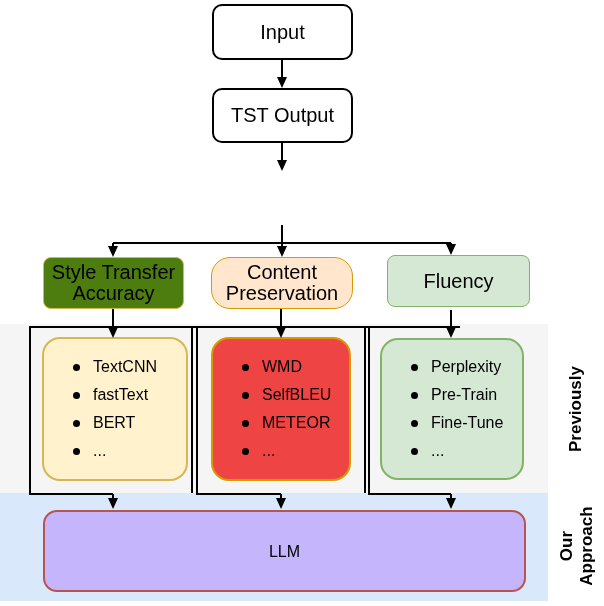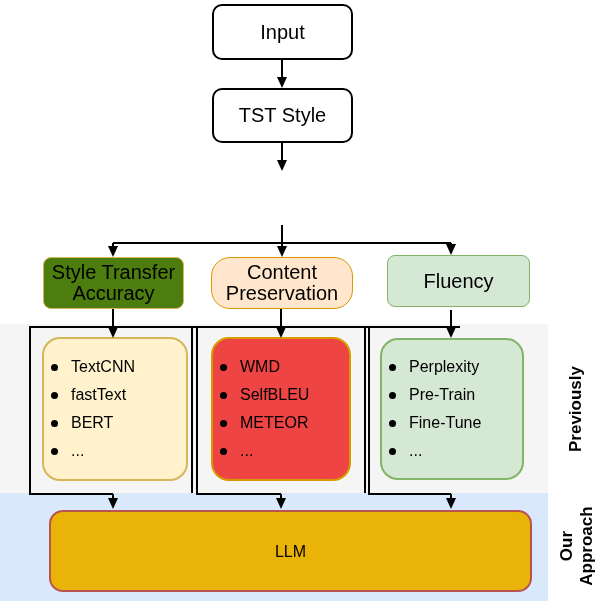--- a/index.html
+++ b/index.html
@@ -25,21 +25,21 @@
   #box-input{top:4px;height:56px;}
   #box-tst{top:88px;height:55px;}
   #box-output{top:172px;height:53px;}
   .header-box{border-width:1.5px;border-radius:8px;padding:0 4px;}
   #header-0{left:43px;top:257px;width:141px;height:52px;}
   #header-1{left:211px;top:257px;width:142px;height:52px;border-radius:19px;}
   #header-2{left:380px;top:255px;width:143px;height:52px;margin-left:7px;}
   .list-box{
     position:absolute;box-sizing:border-box;border:2px solid;border-radius:18px;
     display:flex;flex-direction:column;justify-content:center;
-    padding-left:7px;font-size:16px;
+    padding-left:29px;font-size:16px;
   }
   #list-0{left:42px;top:337px;width:146px;height:144px;}
   #list-1{left:211px;top:337px;width:140px;height:144px;}
   #list-2{left:380px;top:338px;width:144px;height:142px;}
   .list-row{display:flex;align-items:center;height:28px;}
   .bullet{width:7px;height:7px;border-radius:50%;background:#000;margin-right:13px;flex:none;}
   #box-llm{
     left:43px;top:510px;width:483px;height:82px;border-radius:14px;
     border-width:2px;font-size:16px;
   }
@@ -51,21 +51,21 @@
 
 <div id="canvas">
 
   <div class="band" id="band-previously" style="background-color: rgb(245, 245, 245);"></div>
   <div class="band" id="band-our" style="background-color: rgb(218, 232, 252);"></div>
 
   <div class="rot-label" id="label-previously">Previously</div>
   <div class="rot-label" id="label-our">Our Approach</div>
 
   <div class="node flow-box" id="box-input">Input</div>
-  <div class="node flow-box" id="box-tst">TST Style</div>
+  <div class="node flow-box" id="box-tst">TST Output</div>
 
   <div class="node header-box" id="header-0" style="background-color: #4d7c0f; border-color: rgb(214, 182, 86);">Style Transfer Accuracy</div>
   <div class="node header-box" id="header-1" style="background-color: rgb(255, 230, 204); border-color: rgb(215, 155, 0);">Content Preservation</div>
   <div class="node header-box" id="header-2" style="background-color: rgb(213, 232, 212); border-color: rgb(130, 179, 102);">Fluency</div>
 
   <div class="list-box" id="list-0" style="background-color: rgb(255, 242, 204); border-color: rgb(214, 182, 86);">
     <div class="list-row">
         <span class="bullet"></span>
         <span>TextCNN</span>
       </div>
@@ -112,21 +112,21 @@
     <div class="list-row">
         <span class="bullet"></span>
         <span>Fine-Tune</span>
       </div>
     <div class="list-row">
         <span class="bullet"></span>
         <span>...</span>
       </div>
   </div>
 
-  <div class="node" id="box-llm" style="background-color: #eab308; border-color: rgb(184, 84, 80); margin-left: 6px;">LLM</div>
+  <div class="node" id="box-llm" style="background-color: #c4b5fd; border-color: rgb(184, 84, 80);">LLM</div>
 
   <svg id="overlay" width="604" height="606" viewBox="0 0 604 606">
     <g stroke="#000" stroke-width="2" fill="none">
 
       <path d="M282,60 V79"></path>
 
       <path d="M282,143 V162"></path>
 
       <path d="M282,225 V243 M113,243 H451 M113,243 V248 M282,243 V248 M451,243 V246"></path>
 

